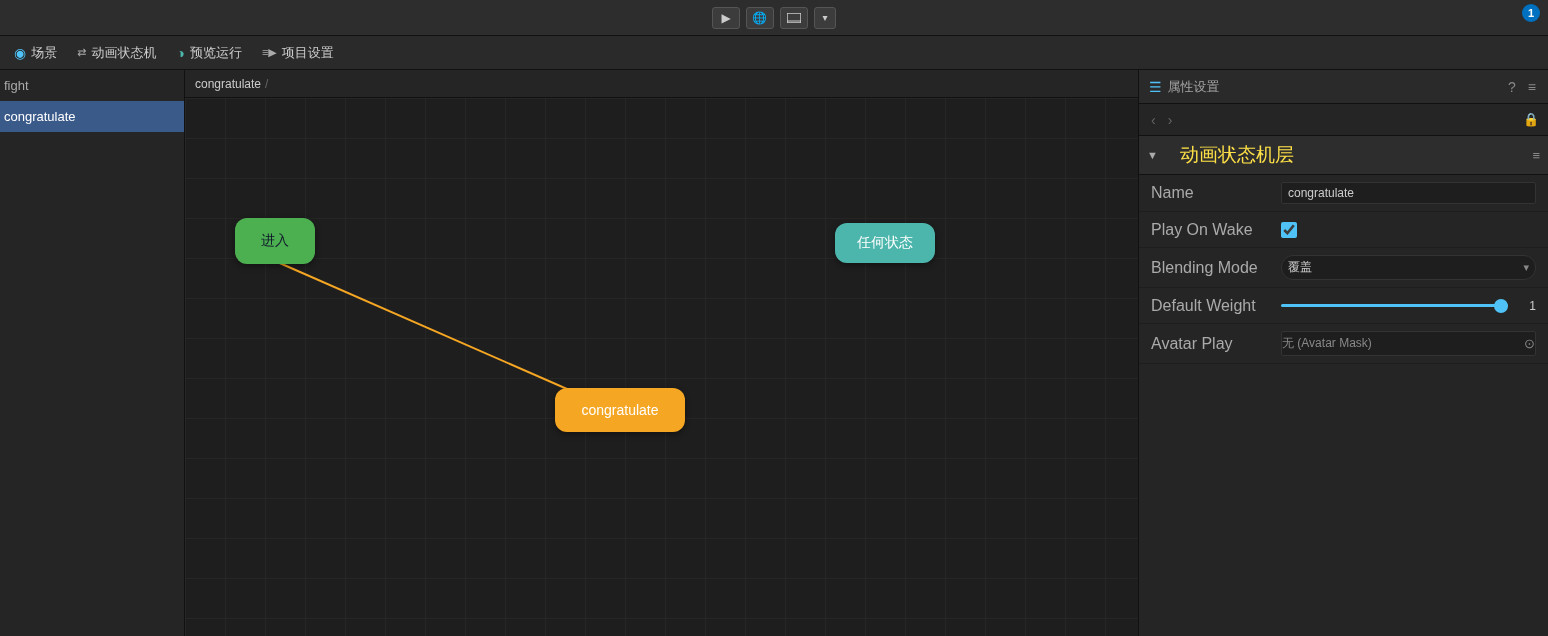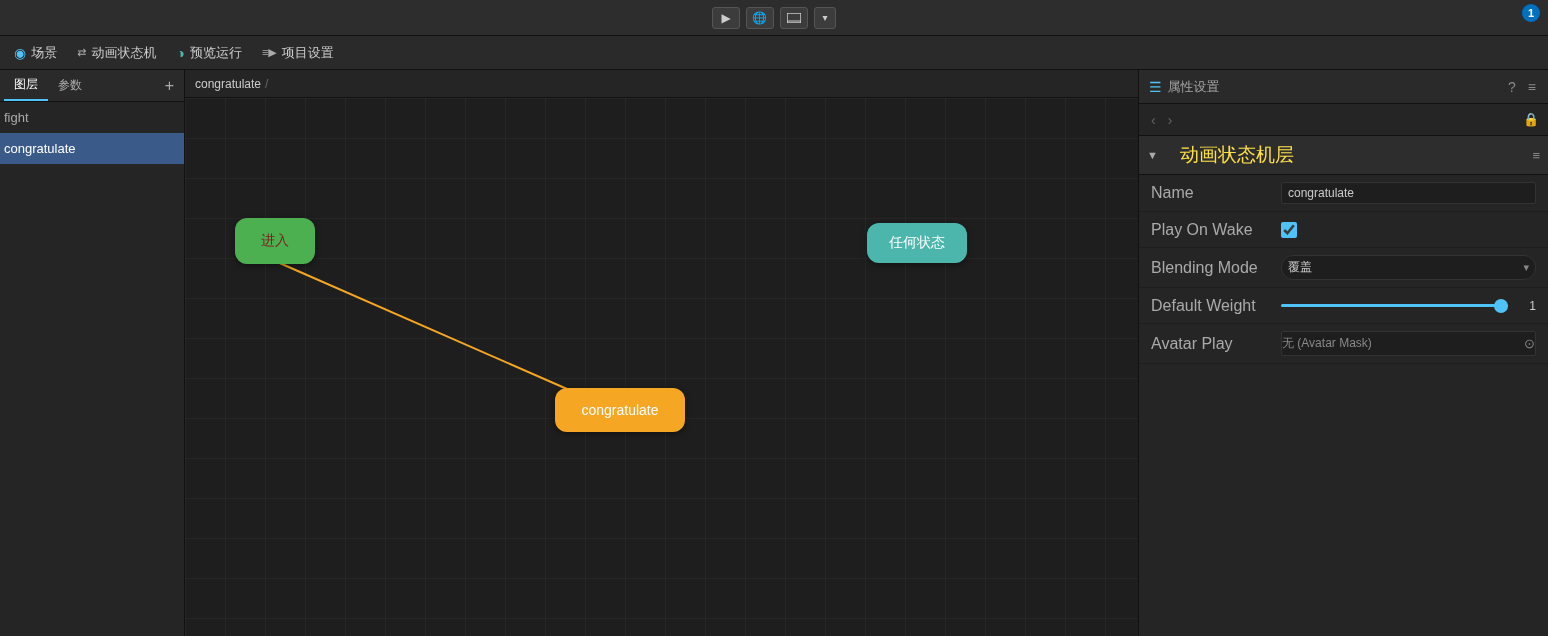--- a/index.html
+++ b/index.html
@@ -184,33 +184,33 @@
       display: flex;
       align-items: center;
       justify-content: center;
       font-size: 14px;
       font-weight: 500;
       cursor: pointer;
       user-select: none;
     }
     .state-node.entry {
       background: #4caf50;
-      color: #7f1d1d;
+      color: #0f172a;
       width: 80px;
       height: 46px;
       left: 50px;
       top: 120px;
       box-shadow: 0 2px 6px rgba(0,0,0,0.4);
     }
     .state-node.any-state {
       background: #4db6ac;
       color: #fff;
       width: 100px;
       height: 40px;
-      left: 682px;
+      left: 650px;
       top: 125px;
       box-shadow: 0 2px 6px rgba(0,0,0,0.4);
     }
     .state-node.congratulate-node {
       background: #f5a623;
       color: #fff;
       width: 130px;
       height: 44px;
       left: 370px;
       top: 290px;
@@ -444,25 +444,20 @@
   </div>
   <div class="menu-item">
     <span class="project-icon">≡▶</span>
     <span>项目设置</span>
   </div>
 </div>
 
 <div class="main-content">
 
   <div class="left-panel">
-    <div class="left-panel-tabs">
-      <div class="left-panel-tab active">图层</div>
-      <div class="left-panel-tab">参数</div>
-      <div class="left-panel-add">+</div>
-    </div>
     <div class="left-panel-item">fight</div>
     <div class="left-panel-item active">congratulate</div>
   </div>
 
   <div class="canvas-area">
     <div class="canvas-breadcrumb">
       <span>congratulate</span>
       <span class="sep">/</span>
     </div>
     <div class="canvas-grid">

